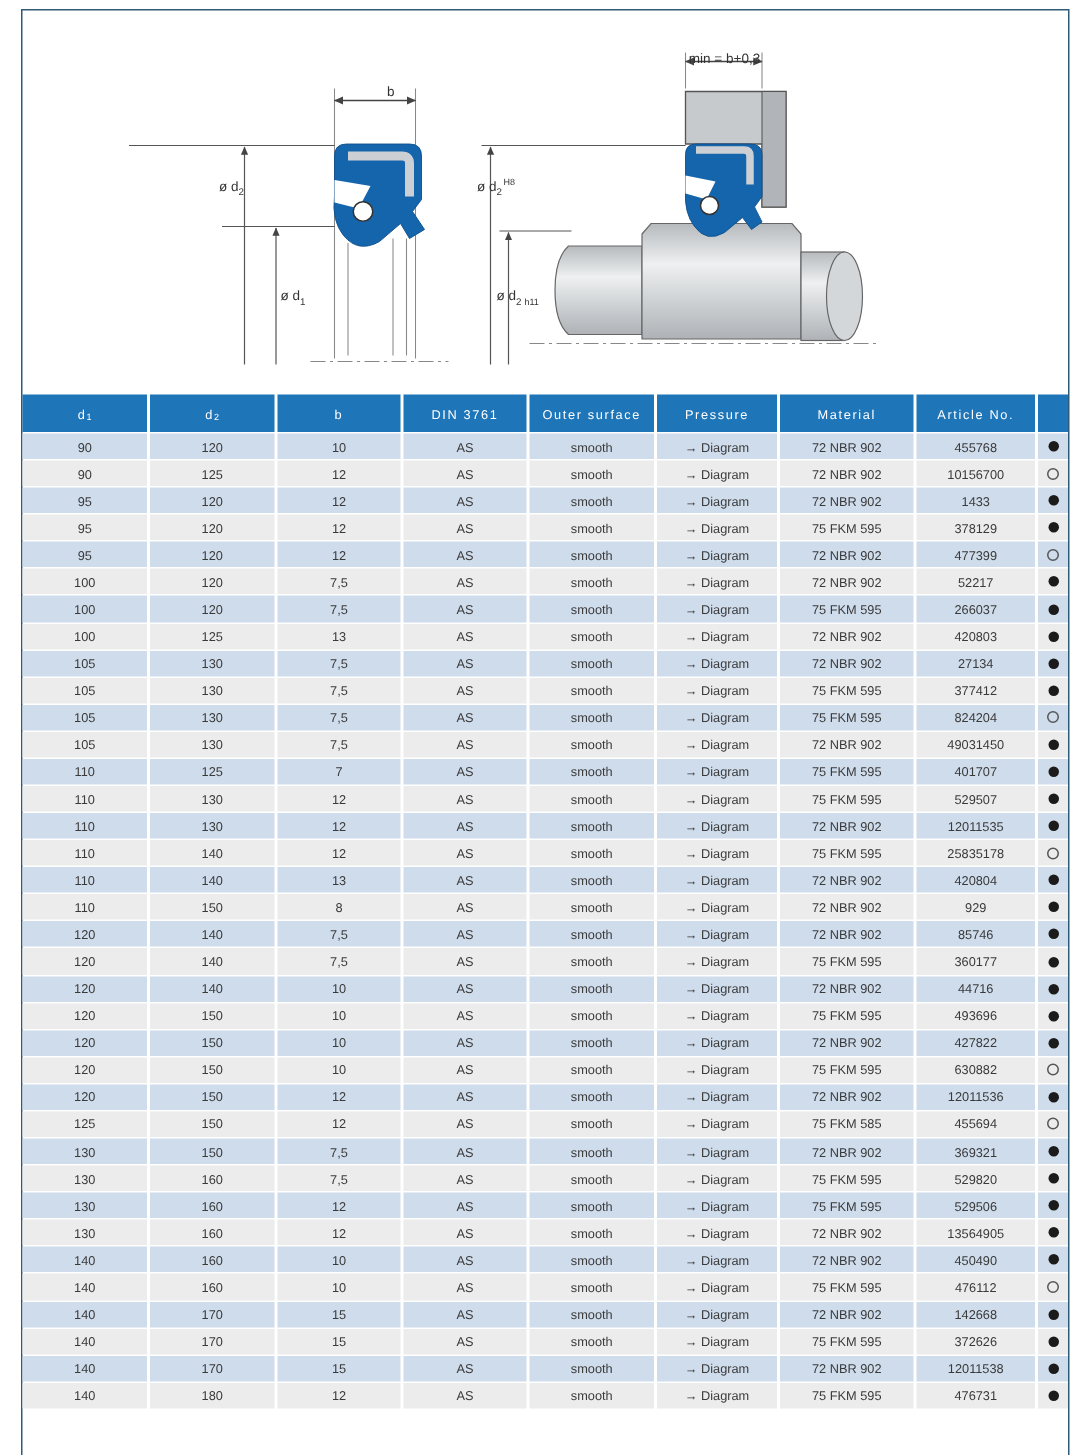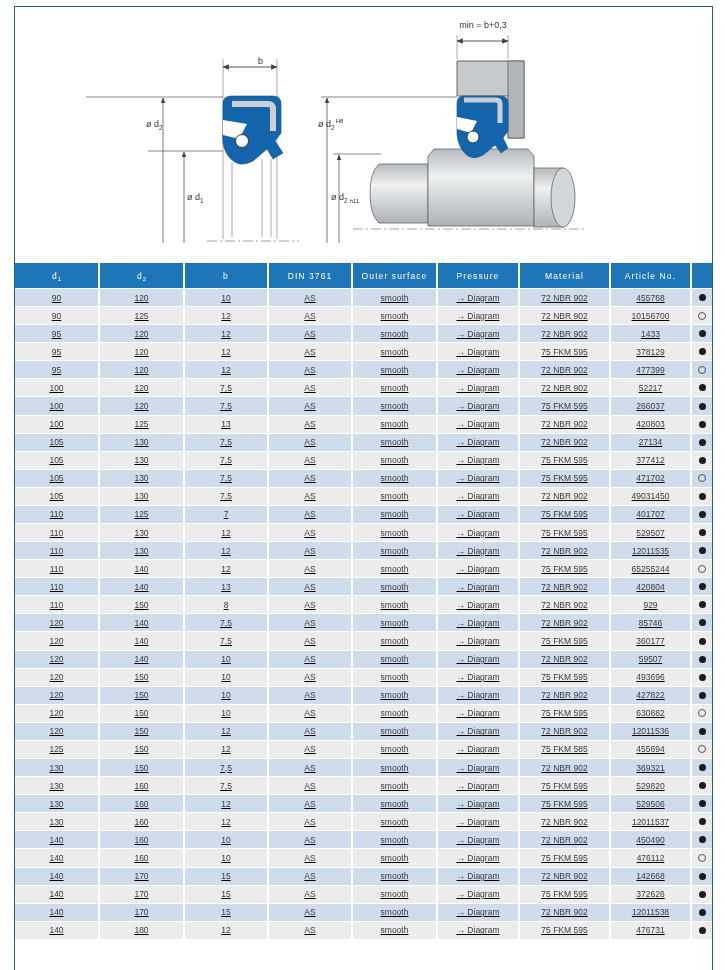--- a/index.html
+++ b/index.html
@@ -7,21 +7,21 @@
   .page{position:absolute;left:14px;top:6px;width:699px;height:970px;border:1px solid #2e5b76;box-sizing:border-box;background:#fff;}
   .figure{position:relative;width:697px;height:256px;}
   .fig-label{position:absolute;font-size:9px;color:#333;white-space:nowrap;}
   .fig-label sub{font-size:6.5px;vertical-align:baseline;position:relative;top:2.5px;}
   .fig-label sup{font-size:6px;vertical-align:baseline;position:relative;top:-4px;margin-left:1px;}
   .fig-label .tol{font-size:6px;position:relative;top:2.5px;margin-left:2px;}
   .ctr{text-align:center;}
   .cat-table{position:absolute;left:0;top:256px;width:697px;}
   .t-row,.t-head{display:flex;}
   .t-head{height:25px;margin-bottom:1px;}
-  .t-row{height:17.08px;margin-bottom:1px;text-decoration:underline;}
+  .t-row{height:17.08px;margin-bottom:1px;}
   .cell{margin-right:2px;display:flex;align-items:center;justify-content:center;font-size:8.5px;color:#3a3a3a;overflow:hidden;}
   .c0{flex:0 0 83px}.c1{flex:0 0 83px}.c2{flex:0 0 82px}.c3{flex:0 0 82px}
   .c4{flex:0 0 83px}.c5{flex:0 0 80px}.c6{flex:0 0 89px}.c7{flex:0 0 79px}
   .c8{flex:0 0 20px;margin-right:0;}
   .hc{background:#1e75b8;color:#fff;font-size:8.5px;letter-spacing:1.1px;}
   .hc sub{font-size:6px;letter-spacing:0;position:relative;top:3px;color:#fff;}
   .blue .cell{background:#cfdcec;}
   .gray .cell{background:#ececec;}
   .dot{display:inline-block;border-radius:50%;}
   .dot.filled{width:7px;height:7px;background:#1b1b1b;}
@@ -99,21 +99,21 @@
         </g>
 
         <line x1="338" y1="222" x2="572" y2="222" stroke="#888" stroke-width="0.8" stroke-dasharray="10 3 2 3"></line>
       </g>
     </svg>
 
     
     <div class="fig-label" style="left:243px;top:49px;"><span>b</span></div>
     <div class="fig-label" style="left:131px;top:112px;"><span>ø d</span><sub>2</sub></div>
     <div class="fig-label" style="left:172px;top:185px;"><span>ø d</span><sub>1</sub></div>
-    <div class="fig-label ctr" style="left:418px;top:13px;width:100px;text-align:center;"><span>min = b+0,3</span></div>
+    <div class="fig-label ctr" style="left:418px;top:27px;width:100px;text-align:center;"><span>min = b+0,3</span></div>
     <div class="fig-label" style="left:303px;top:112px;"><span>ø d</span><sub>2</sub><sup>H8</sup></div>
     <div class="fig-label" style="left:316px;top:185px;"><span>ø d</span><sub>2</sub><sub class="tol">h11</sub></div>
   </div>
 
   <div class="cat-table">
     <div class="t-head">
         <div class="cell c0 hc">
           <span>d</span>
           <sub>1</sub>
         </div>
@@ -275,21 +275,21 @@
           </div>
         </div>
         <div class="t-row blue">
           <div class="cell c0">105</div>
           <div class="cell c1">130</div>
           <div class="cell c2">7,5</div>
           <div class="cell c3">AS</div>
           <div class="cell c4">smooth</div>
           <div class="cell c5">→ Diagram</div>
           <div class="cell c6">75 FKM 595</div>
-          <div class="cell c7">471702</div>
+          <div class="cell c7">824204</div>
           <div class="cell c8">
             <span class="dot open"></span>
           </div>
         </div>
         <div class="t-row gray">
           <div class="cell c0">105</div>
           <div class="cell c1">130</div>
           <div class="cell c2">7,5</div>
           <div class="cell c3">AS</div>
           <div class="cell c4">smooth</div>
@@ -340,21 +340,21 @@
           </div>
         </div>
         <div class="t-row gray">
           <div class="cell c0">110</div>
           <div class="cell c1">140</div>
           <div class="cell c2">12</div>
           <div class="cell c3">AS</div>
           <div class="cell c4">smooth</div>
           <div class="cell c5">→ Diagram</div>
           <div class="cell c6">75 FKM 595</div>
-          <div class="cell c7">65255244</div>
+          <div class="cell c7">25835178</div>
           <div class="cell c8">
             <span class="dot open"></span>
           </div>
         </div>
         <div class="t-row blue">
           <div class="cell c0">110</div>
           <div class="cell c1">140</div>
           <div class="cell c2">13</div>
           <div class="cell c3">AS</div>
           <div class="cell c4">smooth</div>
@@ -405,21 +405,21 @@
           </div>
         </div>
         <div class="t-row blue">
           <div class="cell c0">120</div>
           <div class="cell c1">140</div>
           <div class="cell c2">10</div>
           <div class="cell c3">AS</div>
           <div class="cell c4">smooth</div>
           <div class="cell c5">→ Diagram</div>
           <div class="cell c6">72 NBR 902</div>
-          <div class="cell c7">59507</div>
+          <div class="cell c7">44716</div>
           <div class="cell c8">
             <span class="dot filled"></span>
           </div>
         </div>
         <div class="t-row gray">
           <div class="cell c0">120</div>
           <div class="cell c1">150</div>
           <div class="cell c2">10</div>
           <div class="cell c3">AS</div>
           <div class="cell c4">smooth</div>
@@ -522,21 +522,21 @@
           </div>
         </div>
         <div class="t-row gray">
           <div class="cell c0">130</div>
           <div class="cell c1">160</div>
           <div class="cell c2">12</div>
           <div class="cell c3">AS</div>
           <div class="cell c4">smooth</div>
           <div class="cell c5">→ Diagram</div>
           <div class="cell c6">72 NBR 902</div>
-          <div class="cell c7">12011537</div>
+          <div class="cell c7">13564905</div>
           <div class="cell c8">
             <span class="dot filled"></span>
           </div>
         </div>
         <div class="t-row blue">
           <div class="cell c0">140</div>
           <div class="cell c1">160</div>
           <div class="cell c2">10</div>
           <div class="cell c3">AS</div>
           <div class="cell c4">smooth</div>

